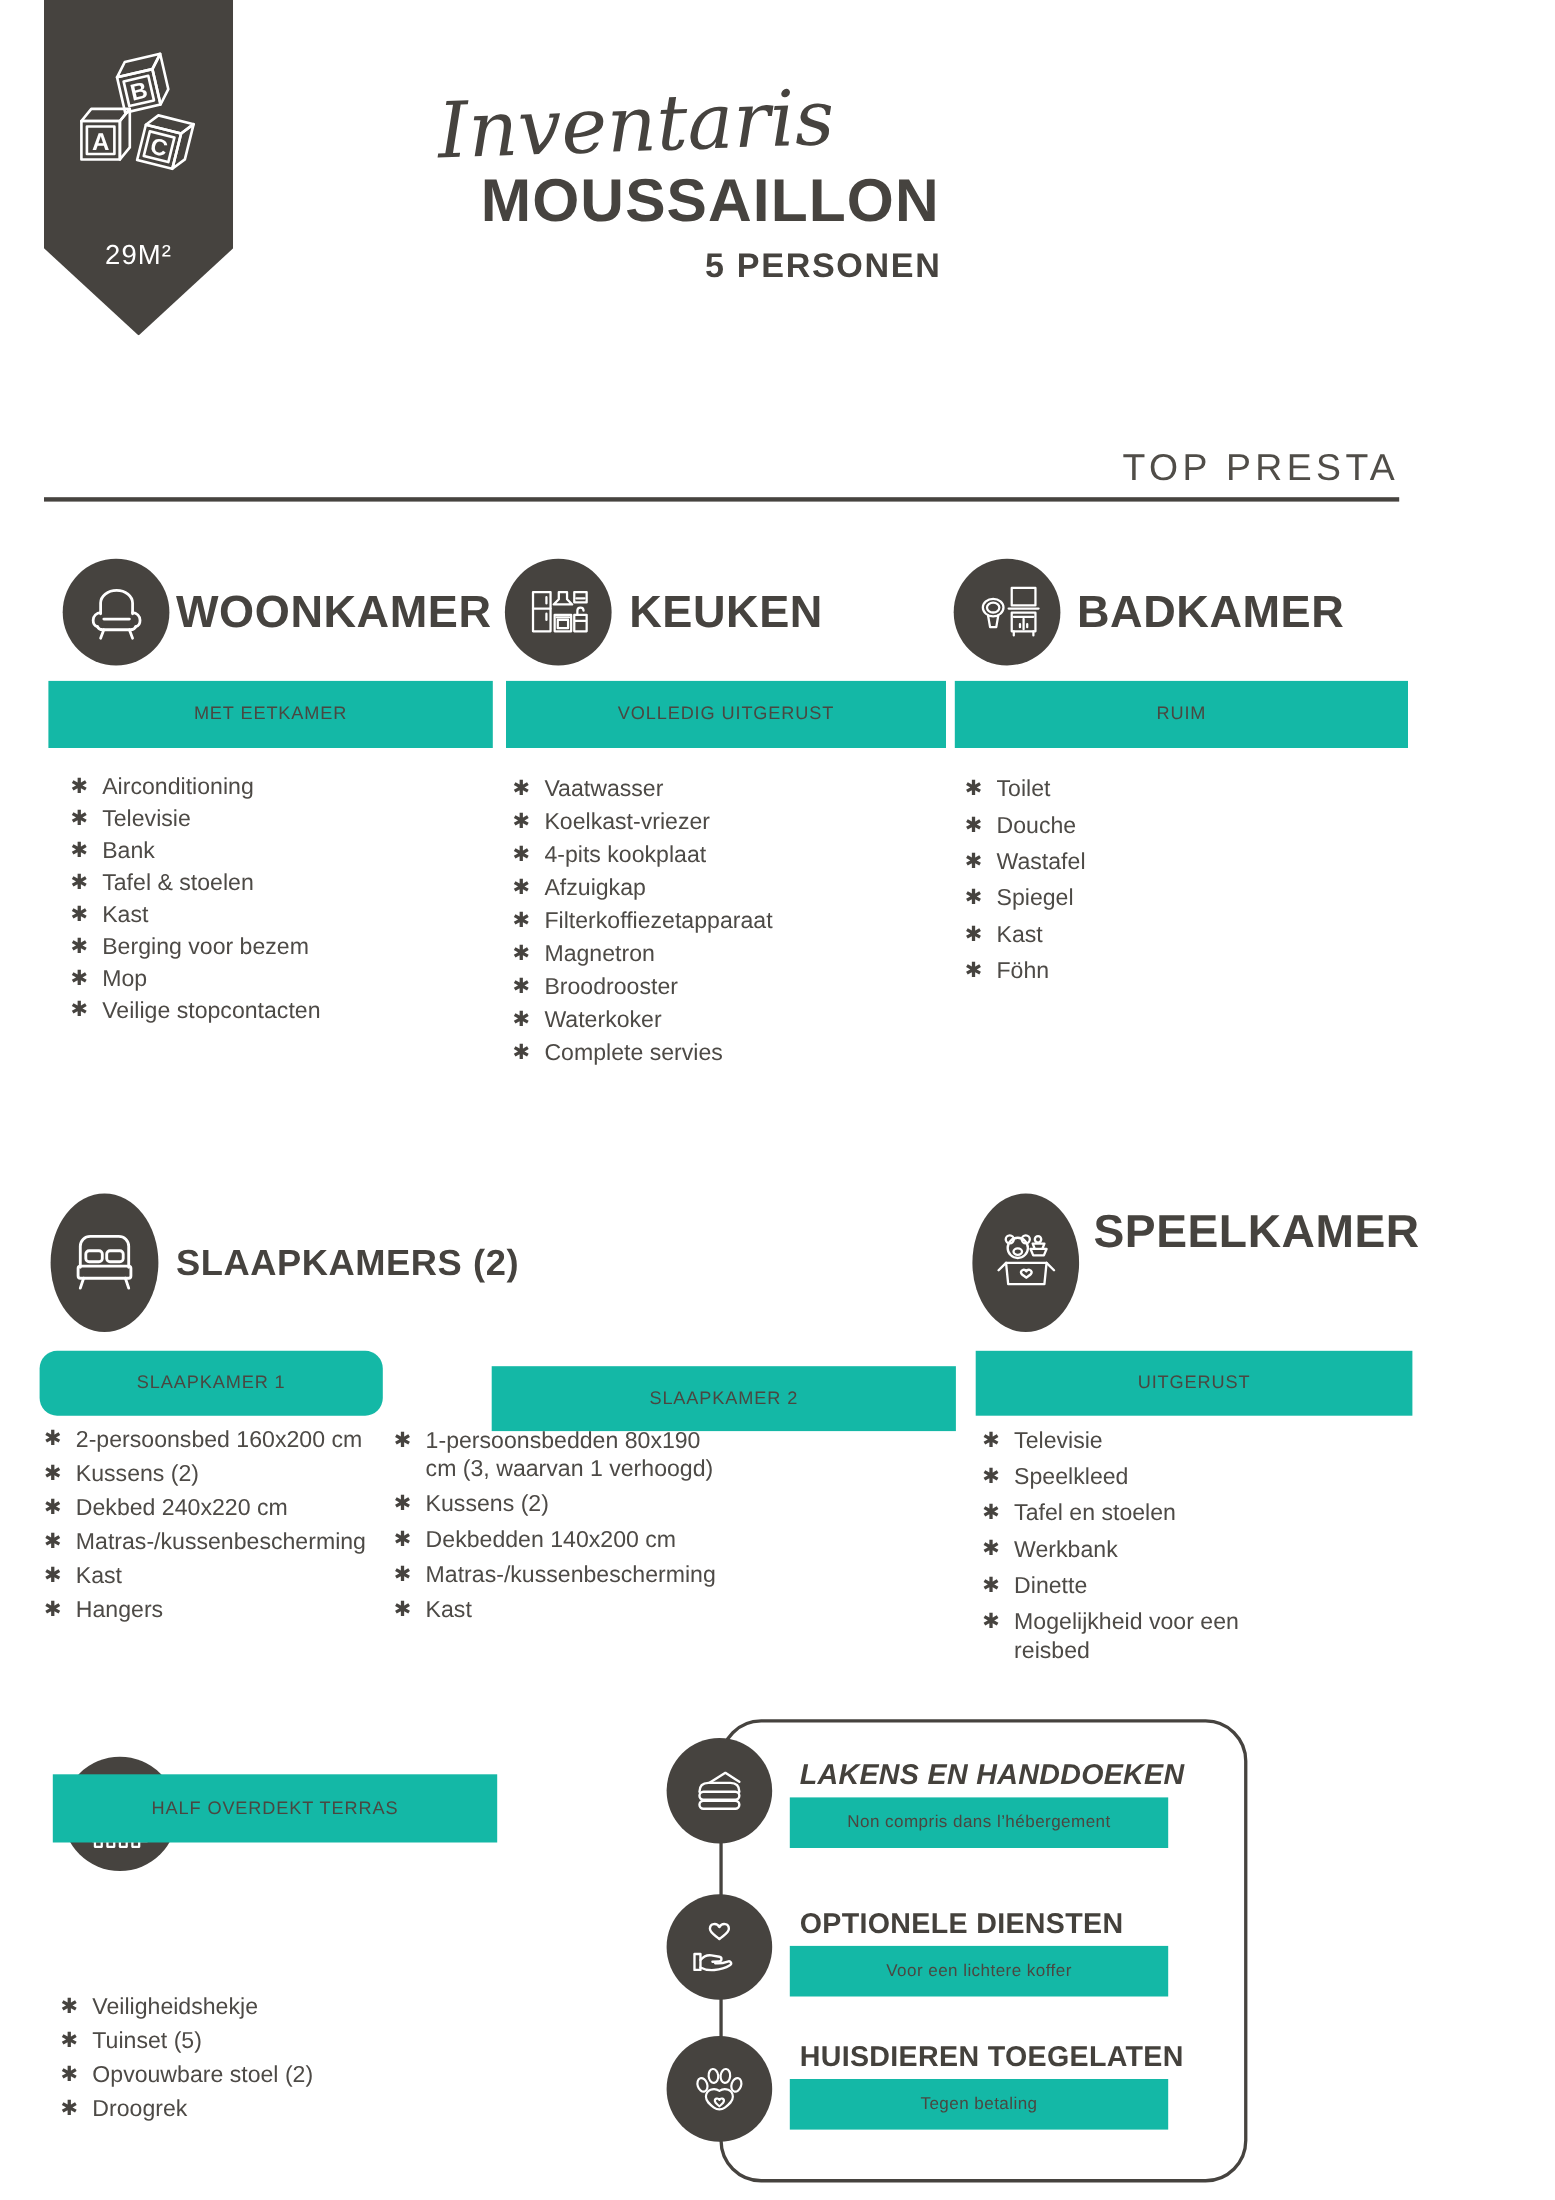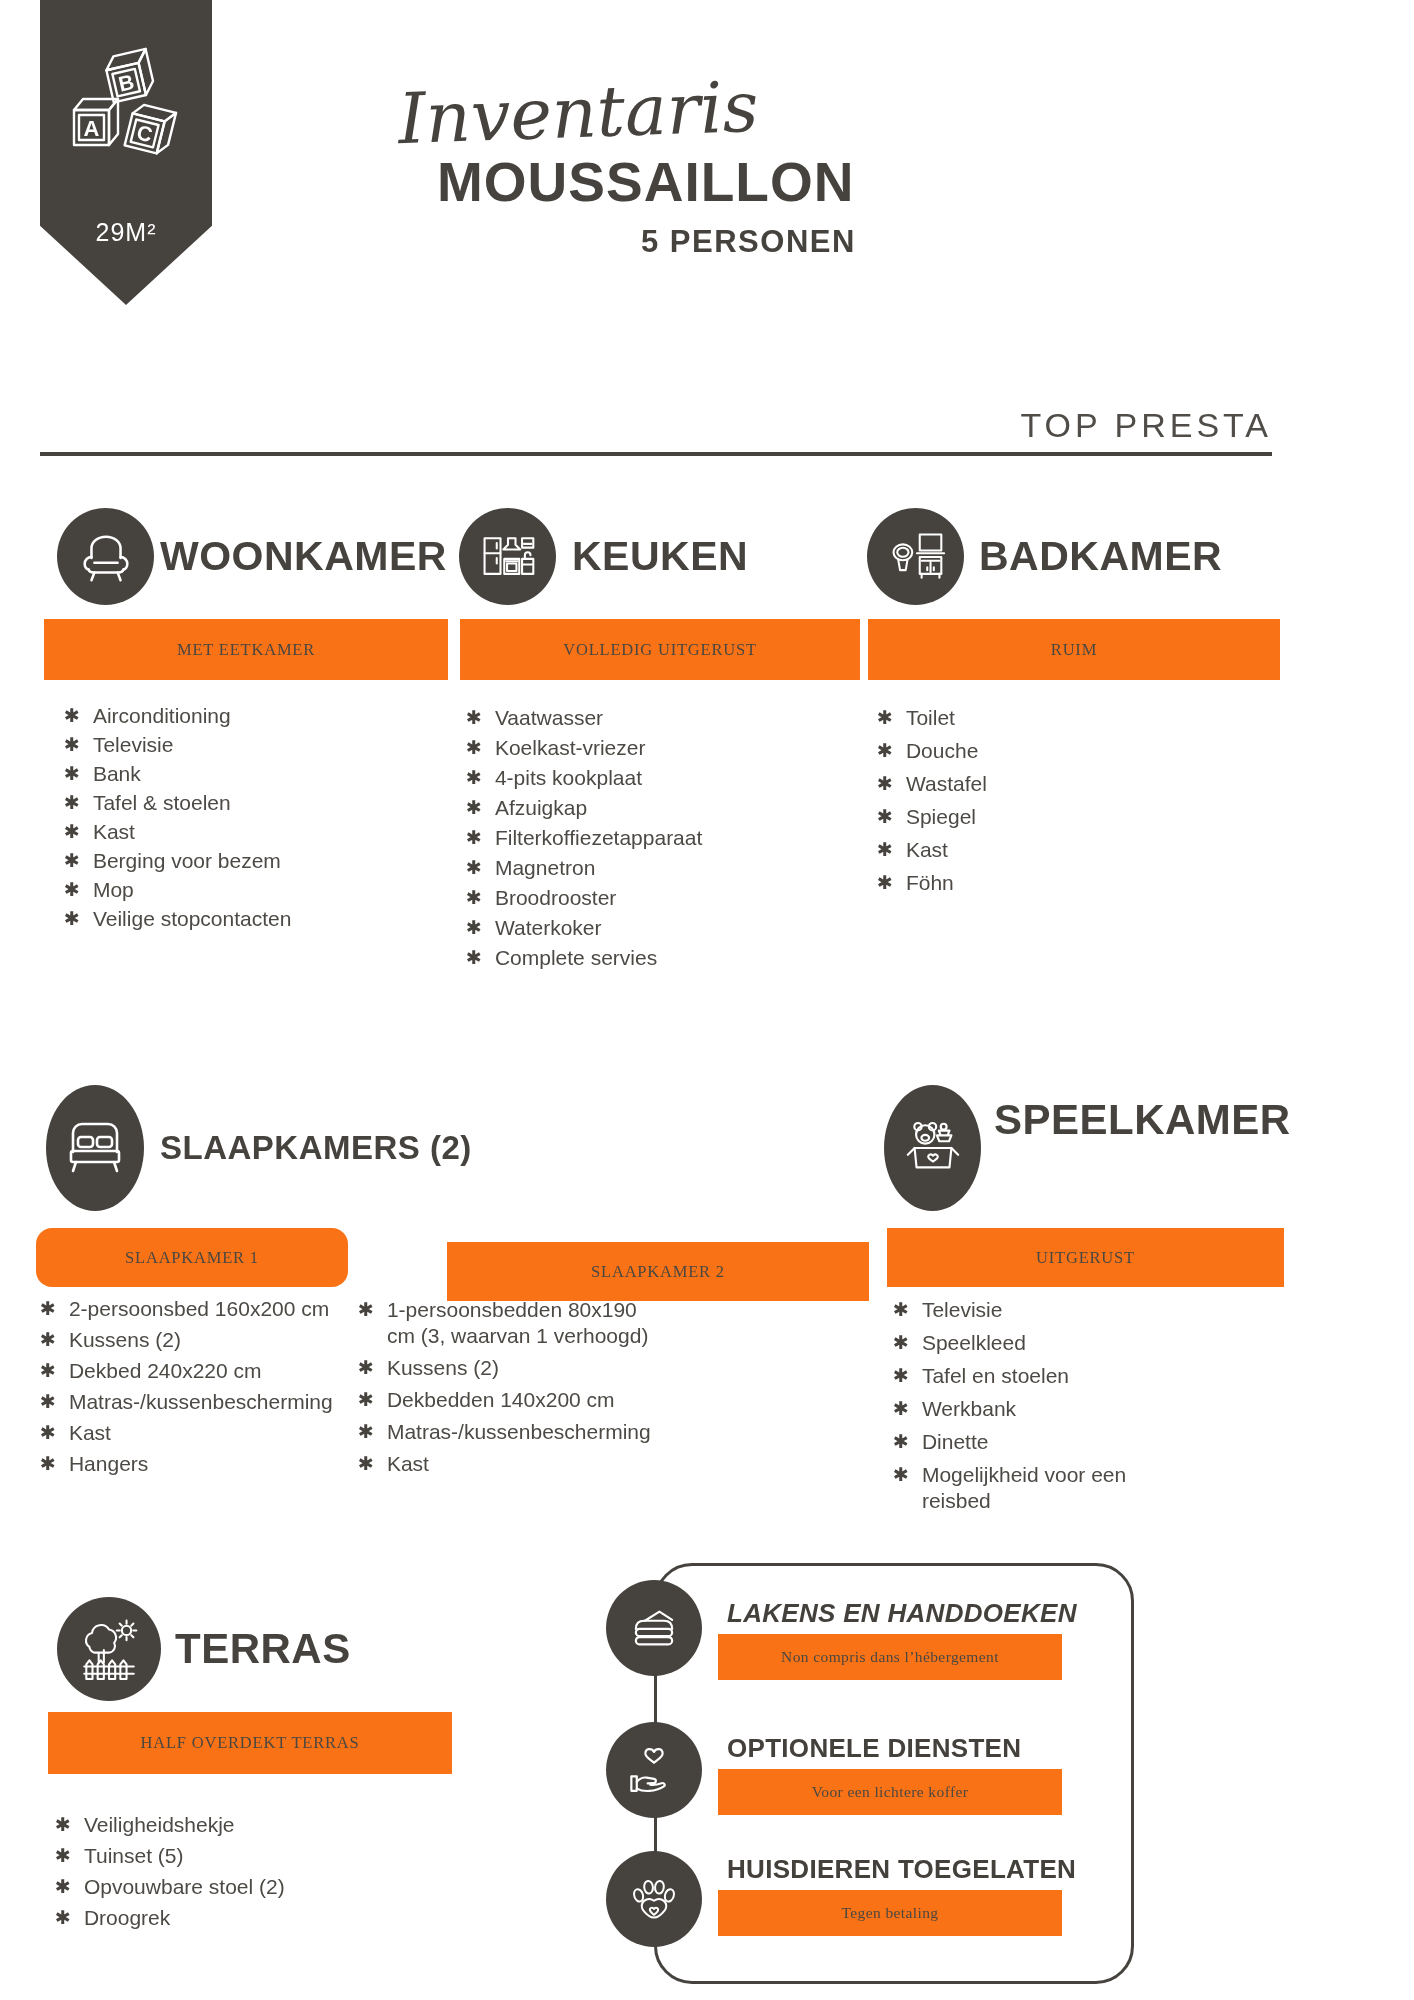--- a/index.html
+++ b/index.html
@@ -20,22 +20,22 @@
   .main-title{left:437px;top:150px;font-size:55px;font-weight:bold;letter-spacing:1px;color:#46433f;}
   .sub-title{left:641px;top:224px;font-size:31px;font-weight:bold;letter-spacing:1.5px;color:#46433f;}
   .tagline{top:406px;right:142px;font-size:34px;letter-spacing:4px;color:#504d48;}
   .rule{left:40px;top:452px;width:1232px;height:4px;background:#46433f;}
 
   
   .icon-circle{background:#46433f;border-radius:50%;display:flex;align-items:center;justify-content:center;}
   .sec-title{display:flex;align-items:center;font-weight:bold;color:#46433f;letter-spacing:0.5px;}
 
   
-  .banner{background:#f97316;display:flex;align-items:center;justify-content:center;
-          font-size:16.5px;letter-spacing:0.8px;color:#4a4741;font-family:Liberation Serif, serif;}
+  .banner{background:#14b8a6;display:flex;align-items:center;justify-content:center;
+          font-size:16.5px;letter-spacing:0.8px;color:#4a4741;}
 
   
   .list .item{display:flex;align-items:flex-start;font-size:21px;line-height:26px;color:#4d4a46;}
   .list .bul{font-size:19px;line-height:26px;margin-right:13px;color:#46433f;flex:0 0 auto;}
   .l-woon .item{margin-bottom:3px;}
   .l-keuk .item{margin-bottom:4px;}
   .l-bad  .item{margin-bottom:7px;}
   .l-sk1  .item{margin-bottom:5px;}
   .l-sk2  .item{margin-bottom:6px;}
   .l-speel .item{margin-bottom:7px;}
@@ -344,21 +344,21 @@
       <path d="M13 30 a7.5 7.5 0 0 1 2.5 -13.5 a9 9 0 0 1 16.5 -3.5 a8 8 0 0 1 5 13 a6.5 6.5 0 0 1 -4.5 9.5 h-15 a6.8 6.8 0 0 1 -4.5 -5.5 z"></path>
       <path d="M22 36 v9 M27 33 v12"></path>
       <path d="M8 49 h48 M8 56 h48"></path>
       <path d="M10 61 v-14 l3 -4 l3 4 v14 z"></path>
       <path d="M21 61 v-14 l3 -4 l3 4 v14 z"></path>
       <path d="M32 61 v-14 l3 -4 l3 4 v14 z"></path>
       <path d="M43 61 v-14 l3 -4 l3 4 v14 z"></path>
     </svg>
   </div>
   <div class="abs sec-title" style="left:175px;top:1597px;height:104px;font-size:42px;">TERRAS</div>
-  <div class="abs banner" style="left:48px;top:1712px;width:404px;height:62px;">HALF OVERDEKT TERRAS</div>
+  <div class="abs banner" style="left:48px;top:1613px;width:404px;height:62px;">HALF OVERDEKT TERRAS</div>
   <div class="abs list l-ter" style="left:55px;top:1812px;width:380px;">
     <div class="item">
         <span class="bul">✱</span>
         <span>Veiligheidshekje</span>
       </div>
     <div class="item">
         <span class="bul">✱</span>
         <span>Tuinset (5)</span>
       </div>
     <div class="item">

